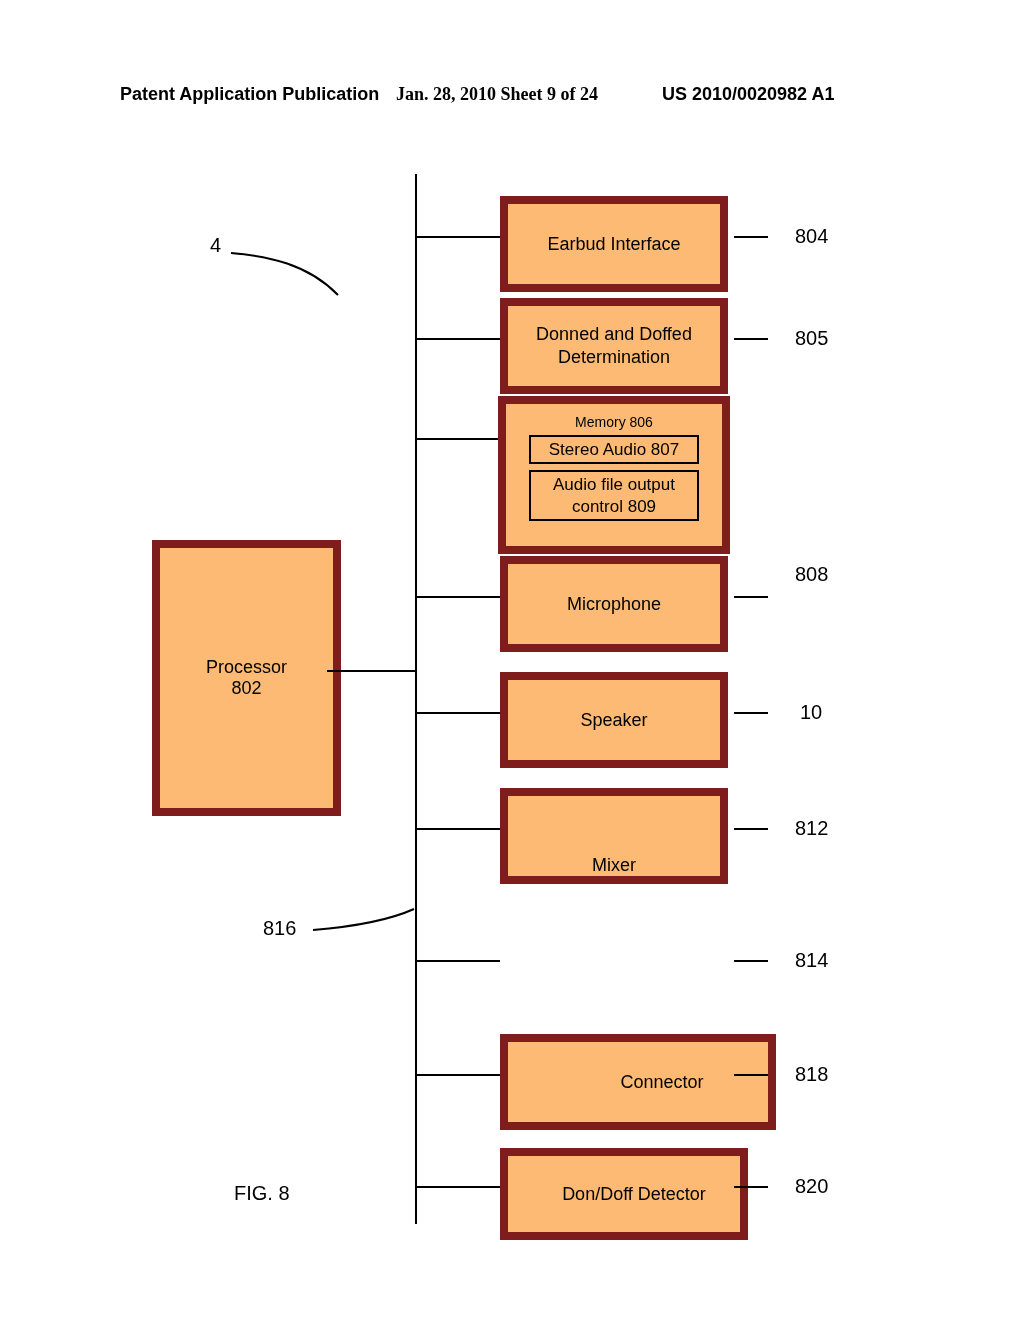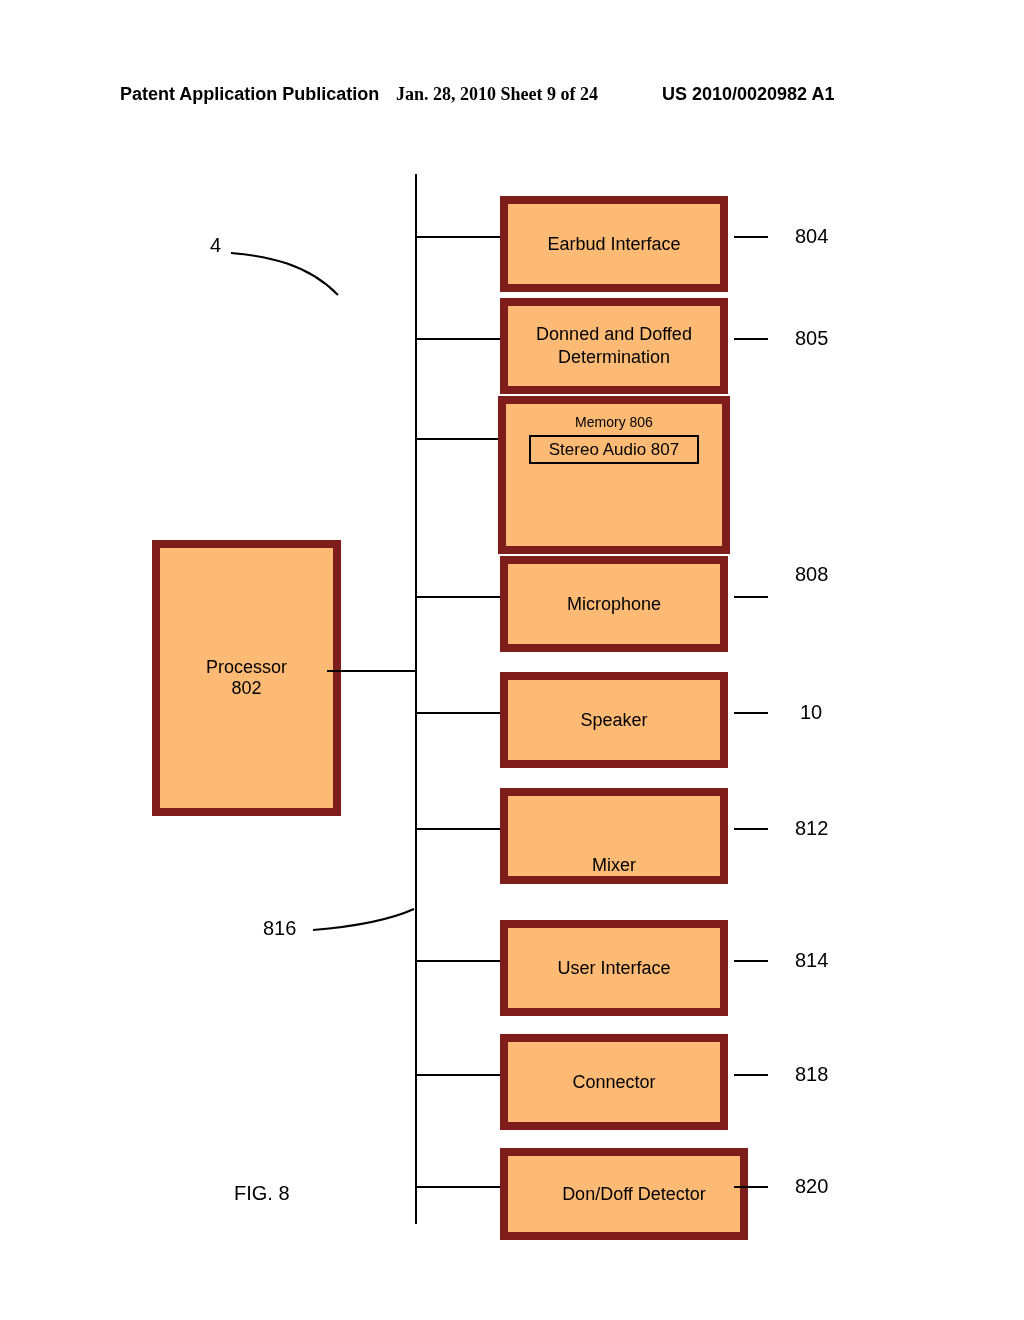--- a/index.html
+++ b/index.html
@@ -127,20 +127,22 @@
 Determination</span>
   </div>
   <div class="h" style="left:417px; top:338px; width:83px;"></div>
   <div class="h" style="left:734px; top:338px; width:34px;"></div>
   <div class="ref" style="left:795px; top:327px;">805</div>
 
   <div class="box multi" style="left:498px; top:396px; width:216px; height:136px;">
     <div class="mem-wrap">
       <div class="mem-label">Memory 806</div>
       <div class="mem-inner">Stereo Audio 807</div>
+      <div class="mem-inner" style="white-space:pre-line;">Audio file output
+control 809</div>
     </div>
   </div>
   <div class="h" style="left:417px; top:438px; width:81px;"></div>
 
   <div class="box" style="left:500px; top:556px; width:212px; height:80px;">
     <span>Microphone</span>
   </div>
   <div class="h" style="left:417px; top:596px; width:83px;"></div>
   <div class="h" style="left:734px; top:596px; width:34px;"></div>
   <div class="ref" style="left:795px; top:563px;">808</div>
@@ -152,28 +154,25 @@
   <div class="h" style="left:734px; top:712px; width:34px;"></div>
   <div class="ref" style="left:800px; top:701px;">10</div>
 
   <div class="box" style="left:500px; top:788px; width:212px; height:80px;justify-content:flex-end;">
     <span>Mixer</span>
   </div>
   <div class="h" style="left:417px; top:828px; width:83px;"></div>
   <div class="h" style="left:734px; top:828px; width:34px;"></div>
   <div class="ref" style="left:795px; top:817px;">812</div>
 
-  <div class="box" style="left:500px; top:920px; width:212px; height:80px;">
-    <span>User Interface</span>
-  </div>
   <div class="h" style="left:417px; top:960px; width:83px;"></div>
   <div class="h" style="left:734px; top:960px; width:34px;"></div>
   <div class="ref" style="left:795px; top:949px;">814</div>
 
-  <div class="box" style="left:500px; top:1034px; width:212px; height:80px;">
+  <div class="box" style="left:500px; top:1034px; width:212px; height:80px;padding-left:48px;">
     <span>Connector</span>
   </div>
   <div class="h" style="left:417px; top:1074px; width:83px;"></div>
   <div class="h" style="left:734px; top:1074px; width:34px;"></div>
   <div class="ref" style="left:795px; top:1063px;">818</div>
 
   <div class="box" style="left:500px; top:1148px; width:212px; height:76px;padding-left:20px;">
     <span>Don/Doff Detector</span>
   </div>
   <div class="h" style="left:417px; top:1186px; width:83px;"></div>

